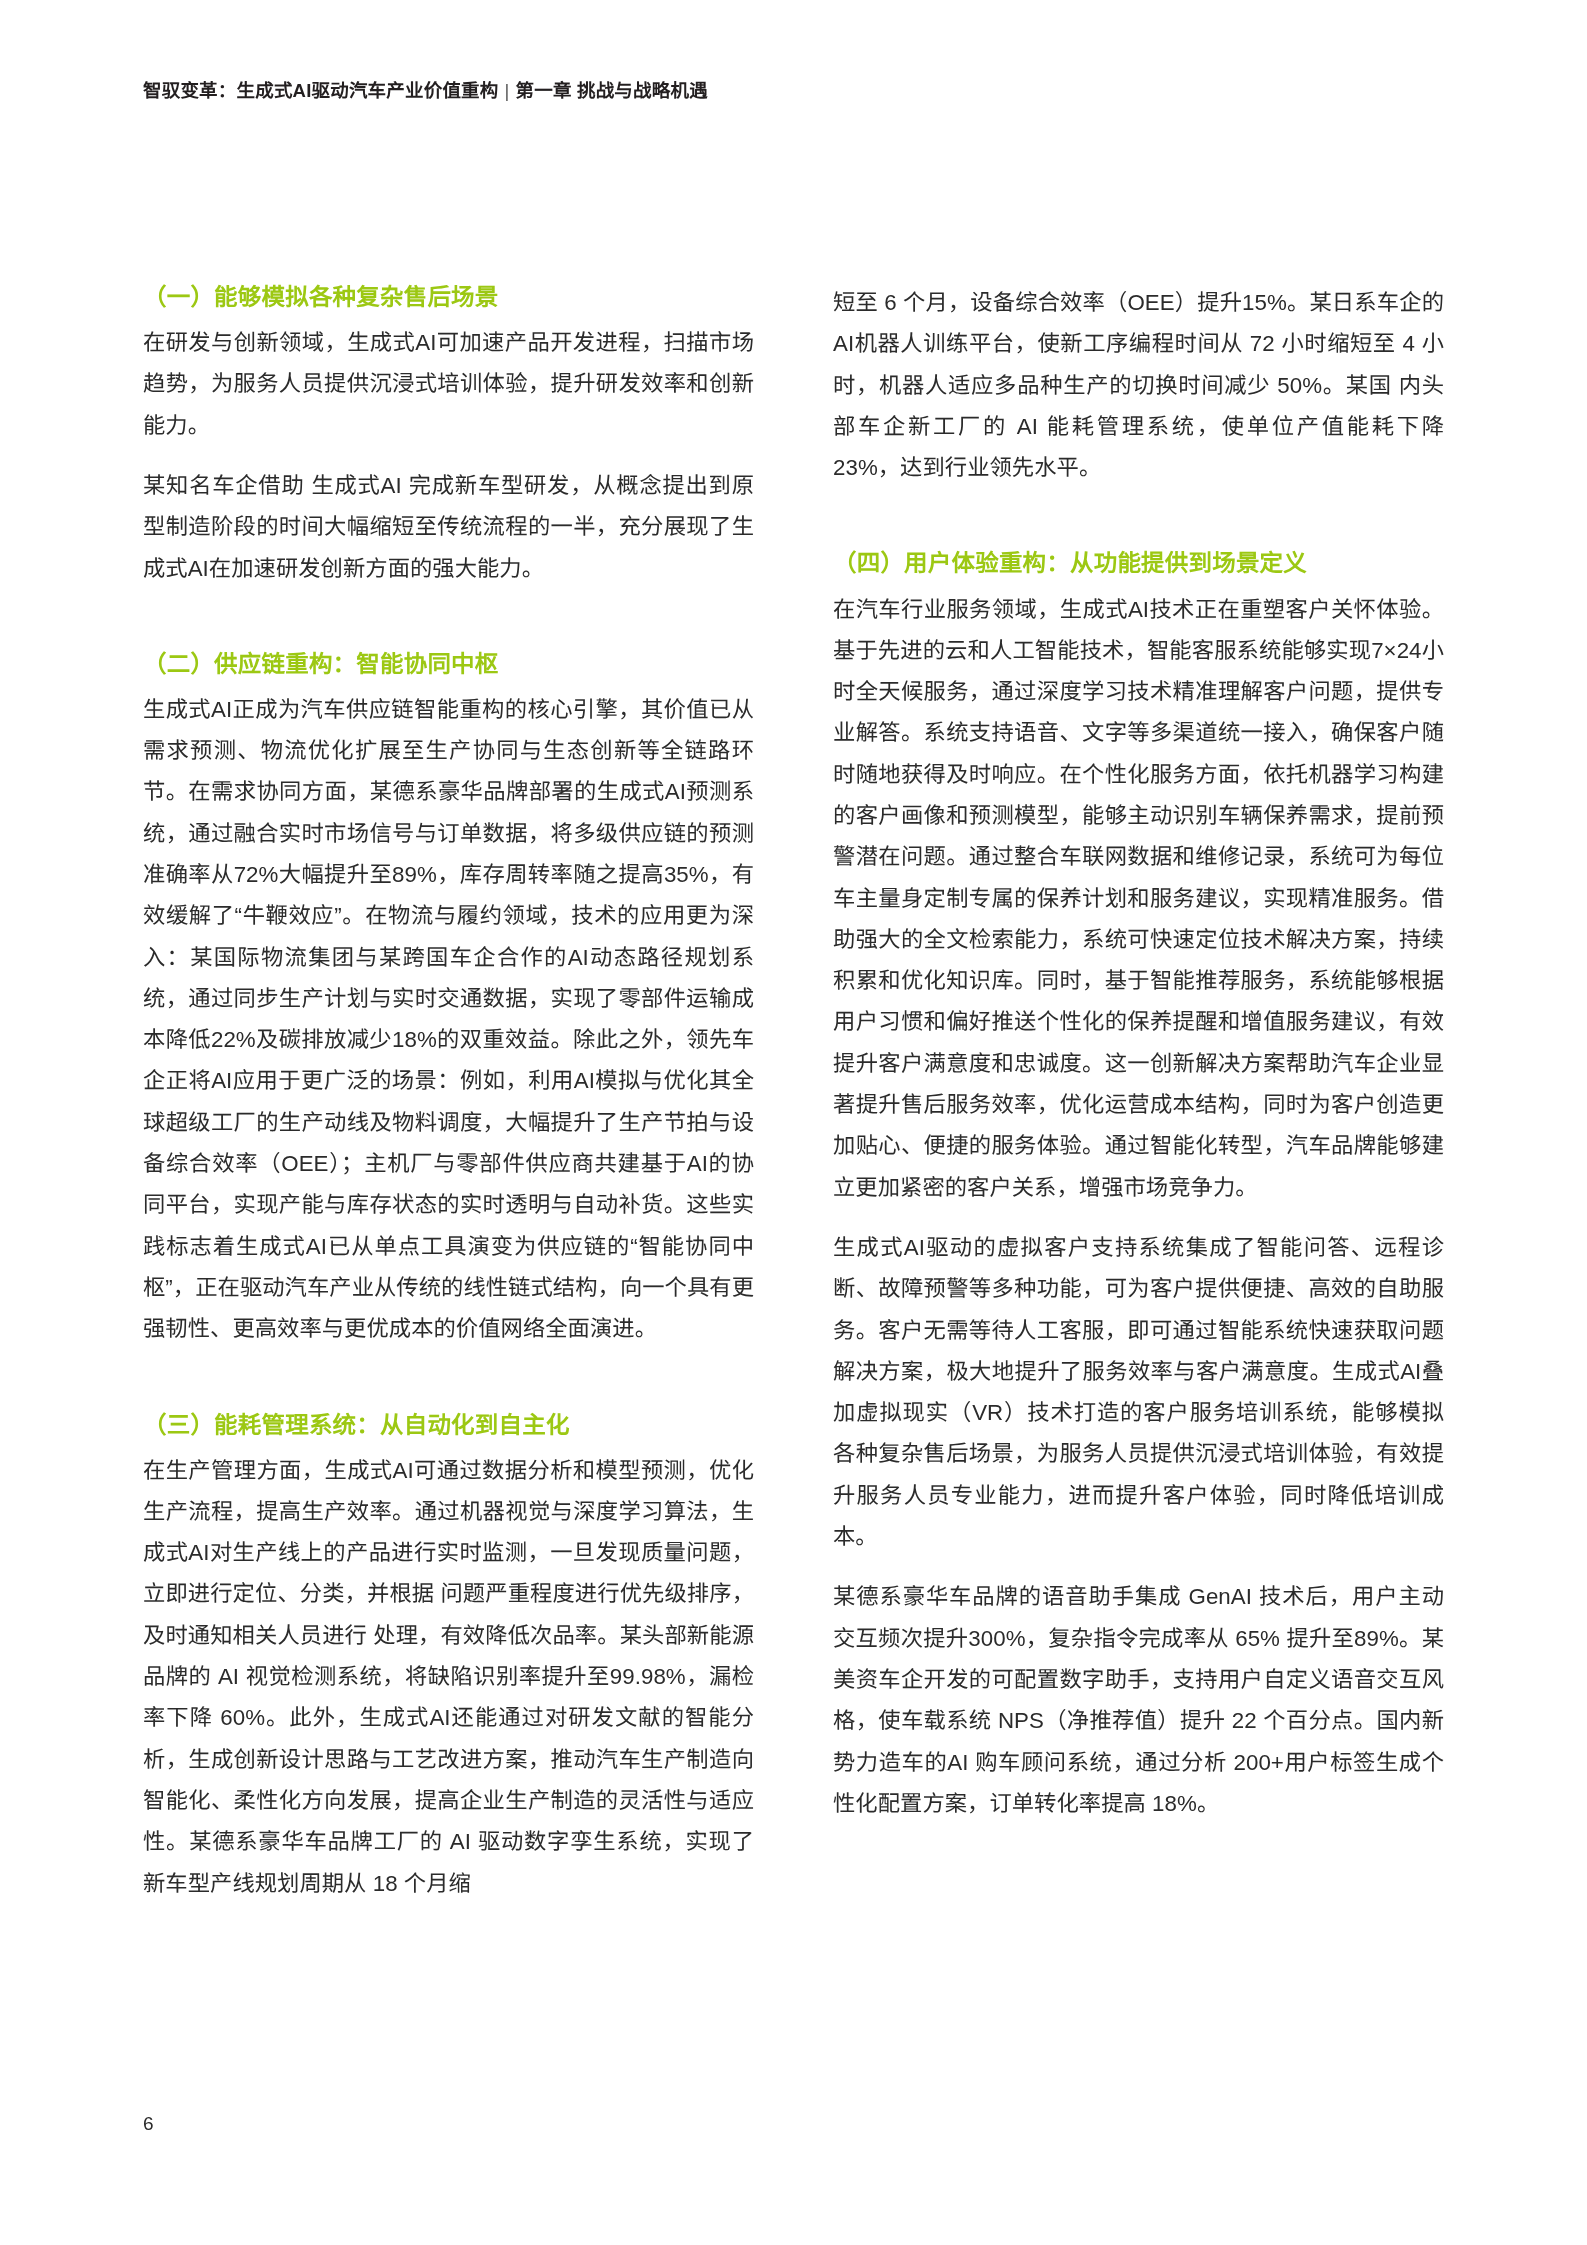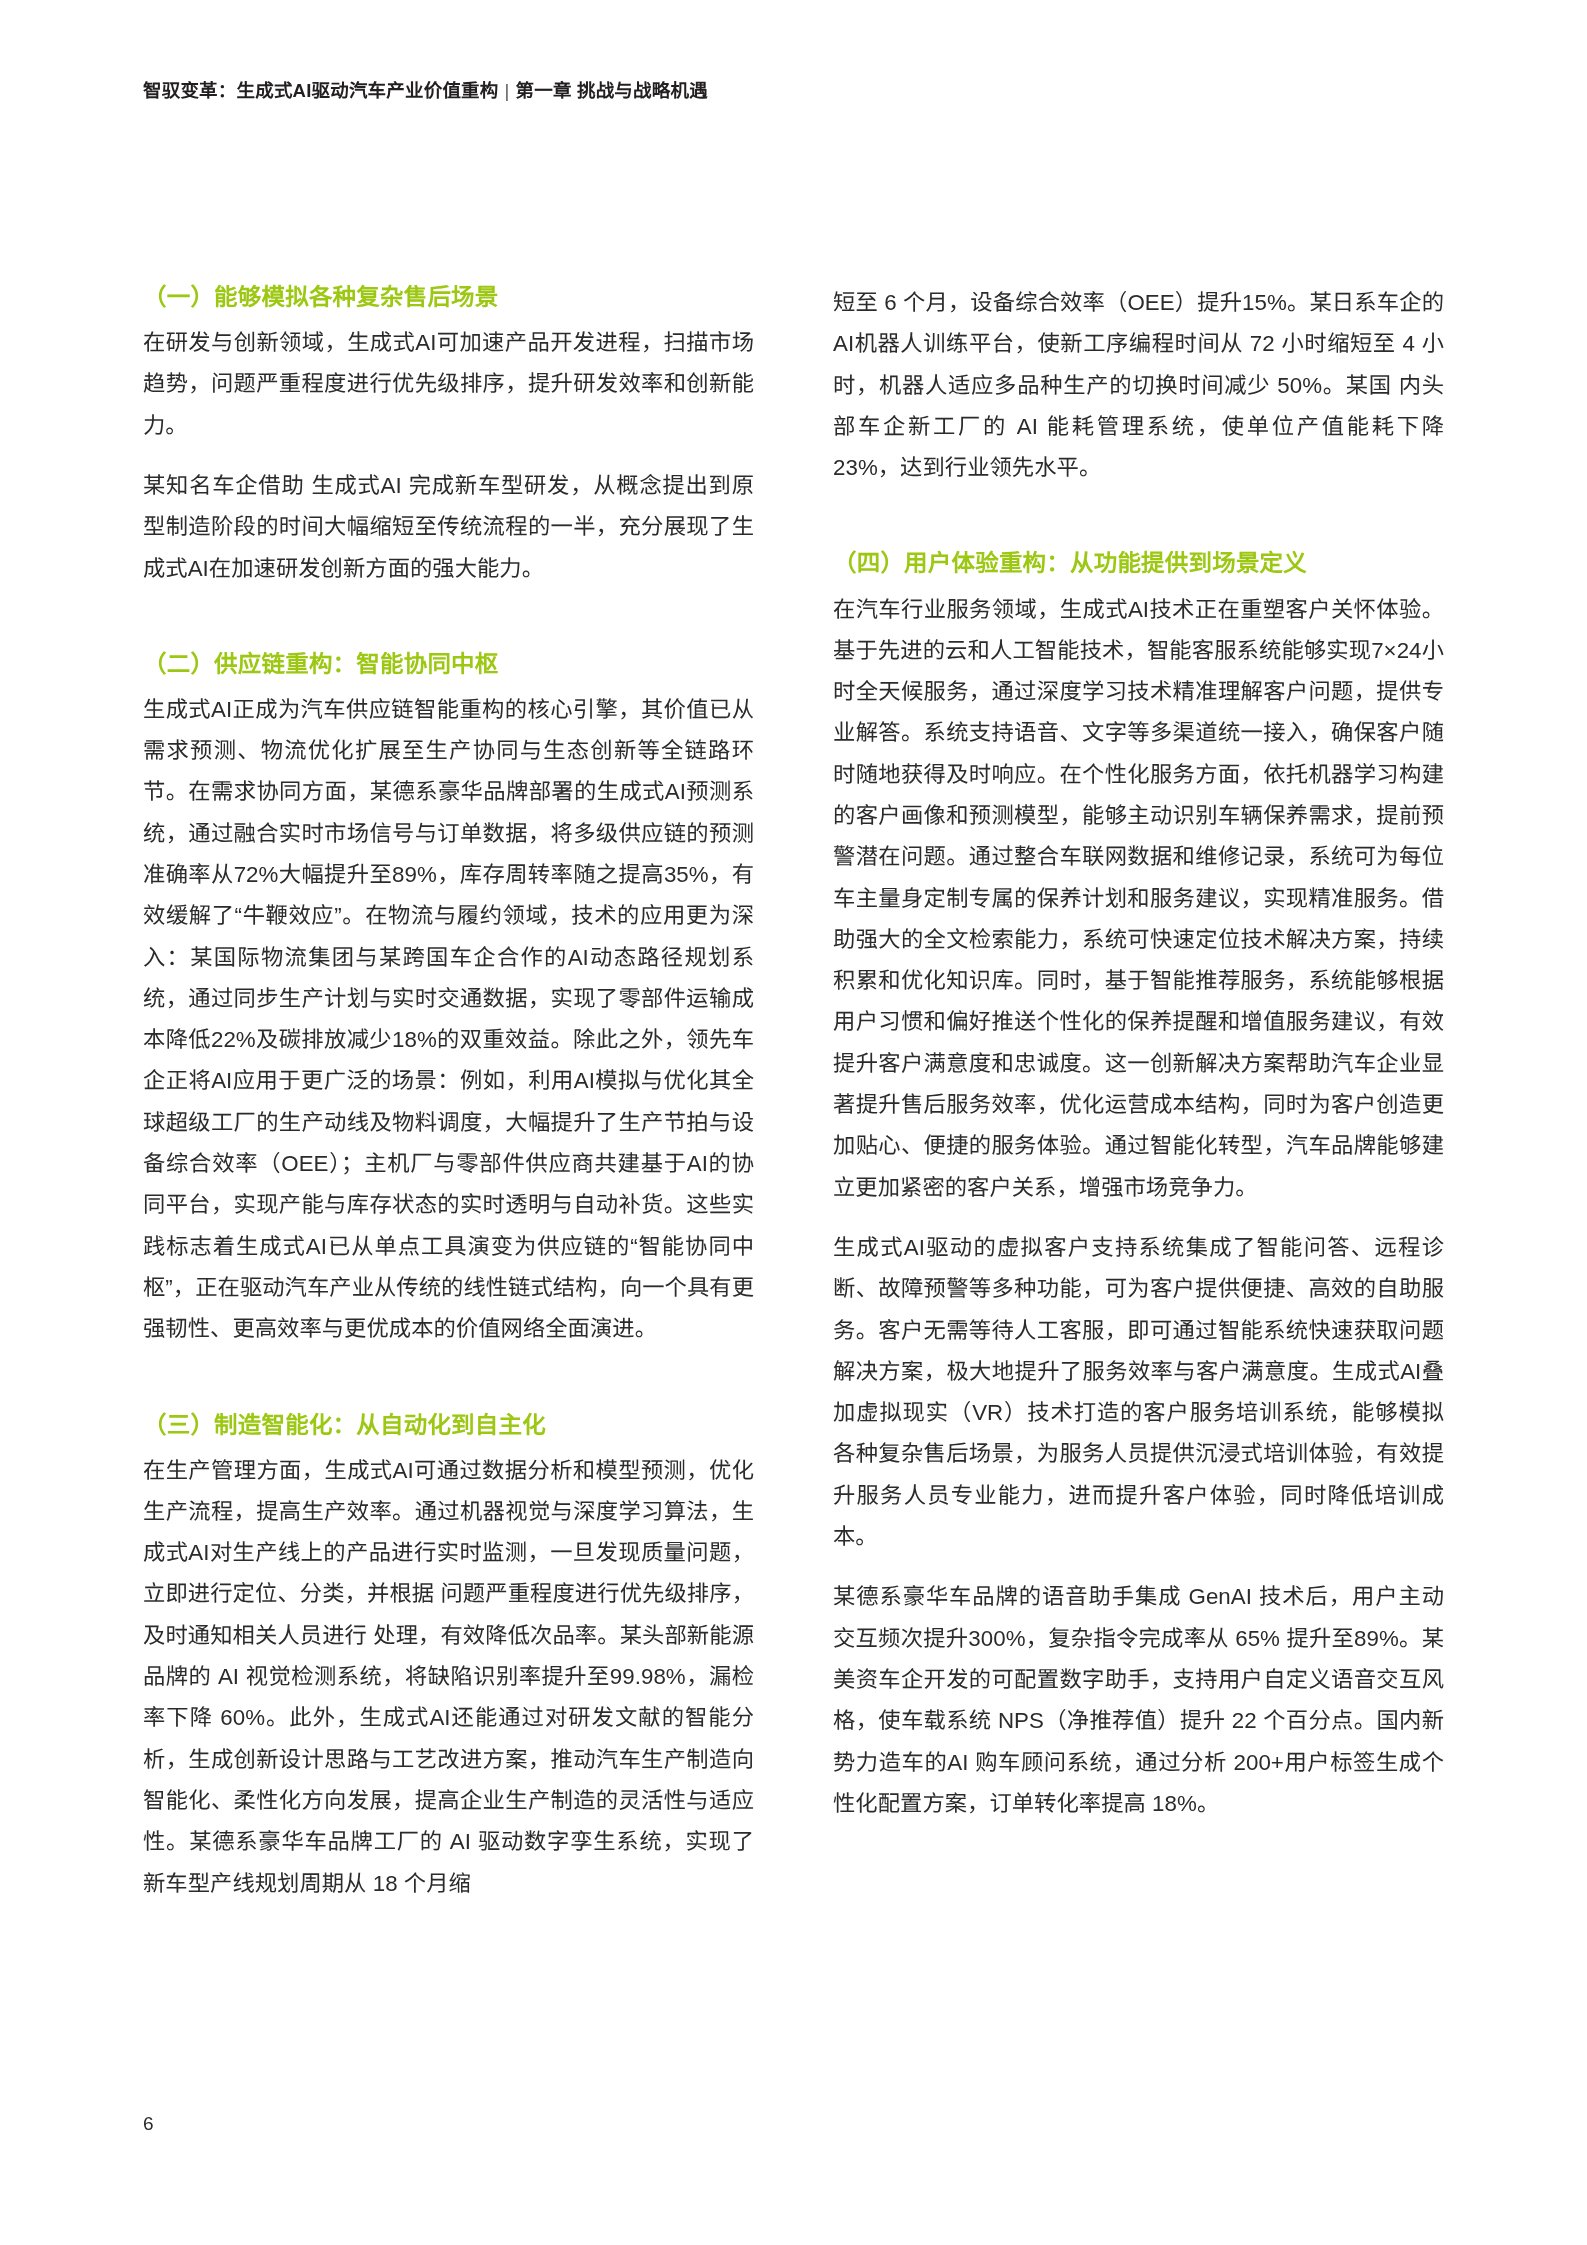--- a/index.html
+++ b/index.html
@@ -110,27 +110,27 @@
 <div class="page">
 
   <div class="running-header">
     <span>智驭变革：生成式AI驱动汽车产业价值重构</span><span class="sep">|</span><span class="chapter">第一章 挑战与战略机遇</span>
   </div>
 
   <div class="columns">
 
     <div class="col left">
       <h2 class="section-heading">（一）能够模拟各种复杂售后场景</h2>
-      <p class="body-text after-heading">在研发与创新领域，生成式AI可加速产品开发进程，扫描市场趋势，问题严重程度进行优先级排序，提升研发效率和创新能力。</p>
+      <p class="body-text after-heading">在研发与创新领域，生成式AI可加速产品开发进程，扫描市场趋势，为服务人员提供沉浸式培训体验，提升研发效率和创新能力。</p>
       <p class="body-text">某知名车企借助 生成式AI 完成新车型研发，从概念提出到原型制造阶段的时间大幅缩短至传统流程的一半，充分展现了生成式AI在加速研发创新方面的强大能力。</p>
 
       <h2 class="section-heading spaced">（二）供应链重构：智能协同中枢</h2>
       <p class="body-text after-heading">生成式AI正成为汽车供应链智能重构的核心引擎，其价值已从需求预测、物流优化扩展至生产协同与生态创新等全链路环节。在需求协同方面，某德系豪华品牌部署的生成式AI预测系统，通过融合实时市场信号与订单数据，将多级供应链的预测准确率从72%大幅提升至89%，库存周转率随之提高35%，有效缓解了“牛鞭效应”。在物流与履约领域，技术的应用更为深入：某国际物流集团与某跨国车企合作的AI动态路径规划系统，通过同步生产计划与实时交通数据，实现了零部件运输成本降低22%及碳排放减少18%的双重效益。除此之外，领先车企正将AI应用于更广泛的场景：例如，利用AI模拟与优化其全球超级工厂的生产动线及物料调度，大幅提升了生产节拍与设备综合效率（OEE）；主机厂与零部件供应商共建基于AI的协同平台，实现产能与库存状态的实时透明与自动补货。这些实践标志着生成式AI已从单点工具演变为供应链的“智能协同中枢”，正在驱动汽车产业从传统的线性链式结构，向一个具有更强韧性、更高效率与更优成本的价值网络全面演进。</p>
 
-      <h2 class="section-heading spaced">（三）制造智能化：从自动化到自主化</h2>
+      <h2 class="section-heading spaced">（三）能耗管理系统：从自动化到自主化</h2>
       <p class="body-text after-heading">在生产管理方面，生成式AI可通过数据分析和模型预测，优化生产流程，提高生产效率。通过机器视觉与深度学习算法，生成式AI对生产线上的产品进行实时监测，一旦发现质量问题，立即进行定位、分类，并根据 问题严重程度进行优先级排序，及时通知相关人员进行 处理，有效降低次品率。某头部新能源品牌的 AI 视觉检测系统，将缺陷识别率提升至99.98%，漏检率下降 60%。此外，生成式AI还能通过对研发文献的智能分析，生成创新设计思路与工艺改进方案，推动汽车生产制造向智能化、柔性化方向发展，提高企业生产制造的灵活性与适应性。某德系豪华车品牌工厂的 AI 驱动数字孪生系统，实现了新车型产线规划周期从 18 个月缩</p>
     </div>
 
     <div class="col right">
       <p class="body-text continuation">短至 6 个月，设备综合效率（OEE）提升15%。某日系车企的AI机器人训练平台，使新工序编程时间从 72 小时缩短至 4 小时，机器人适应多品种生产的切换时间减少 50%。某国 内头部车企新工厂的 AI 能耗管理系统，使单位产值能耗下降23%，达到行业领先水平。</p>
 
       <h2 class="section-heading spaced">（四）用户体验重构：从功能提供到场景定义</h2>
       <p class="body-text after-heading">在汽车行业服务领域，生成式AI技术正在重塑客户关怀体验。基于先进的云和人工智能技术，智能客服系统能够实现7×24小时全天候服务，通过深度学习技术精准理解客户问题，提供专业解答。系统支持语音、文字等多渠道统一接入，确保客户随时随地获得及时响应。在个性化服务方面，依托机器学习构建的客户画像和预测模型，能够主动识别车辆保养需求，提前预警潜在问题。通过整合车联网数据和维修记录，系统可为每位车主量身定制专属的保养计划和服务建议，实现精准服务。借助强大的全文检索能力，系统可快速定位技术解决方案，持续积累和优化知识库。同时，基于智能推荐服务，系统能够根据用户习惯和偏好推送个性化的保养提醒和增值服务建议，有效提升客户满意度和忠诚度。这一创新解决方案帮助汽车企业显著提升售后服务效率，优化运营成本结构，同时为客户创造更加贴心、便捷的服务体验。通过智能化转型，汽车品牌能够建立更加紧密的客户关系，增强市场竞争力。</p>
       <p class="body-text">生成式AI驱动的虚拟客户支持系统集成了智能问答、远程诊断、故障预警等多种功能，可为客户提供便捷、高效的自助服务。客户无需等待人工客服，即可通过智能系统快速获取问题解决方案，极大地提升了服务效率与客户满意度。生成式AI叠加虚拟现实（VR）技术打造的客户服务培训系统，能够模拟各种复杂售后场景，为服务人员提供沉浸式培训体验，有效提升服务人员专业能力，进而提升客户体验，同时降低培训成本。</p>
       <p class="body-text">某德系豪华车品牌的语音助手集成 GenAI 技术后，用户主动交互频次提升300%，复杂指令完成率从 65% 提升至89%。某美资车企开发的可配置数字助手，支持用户自定义语音交互风格，使车载系统 NPS（净推荐值）提升 22 个百分点。国内新势力造车的AI 购车顾问系统，通过分析 200+用户标签生成个性化配置方案，订单转化率提高 18%。</p>

